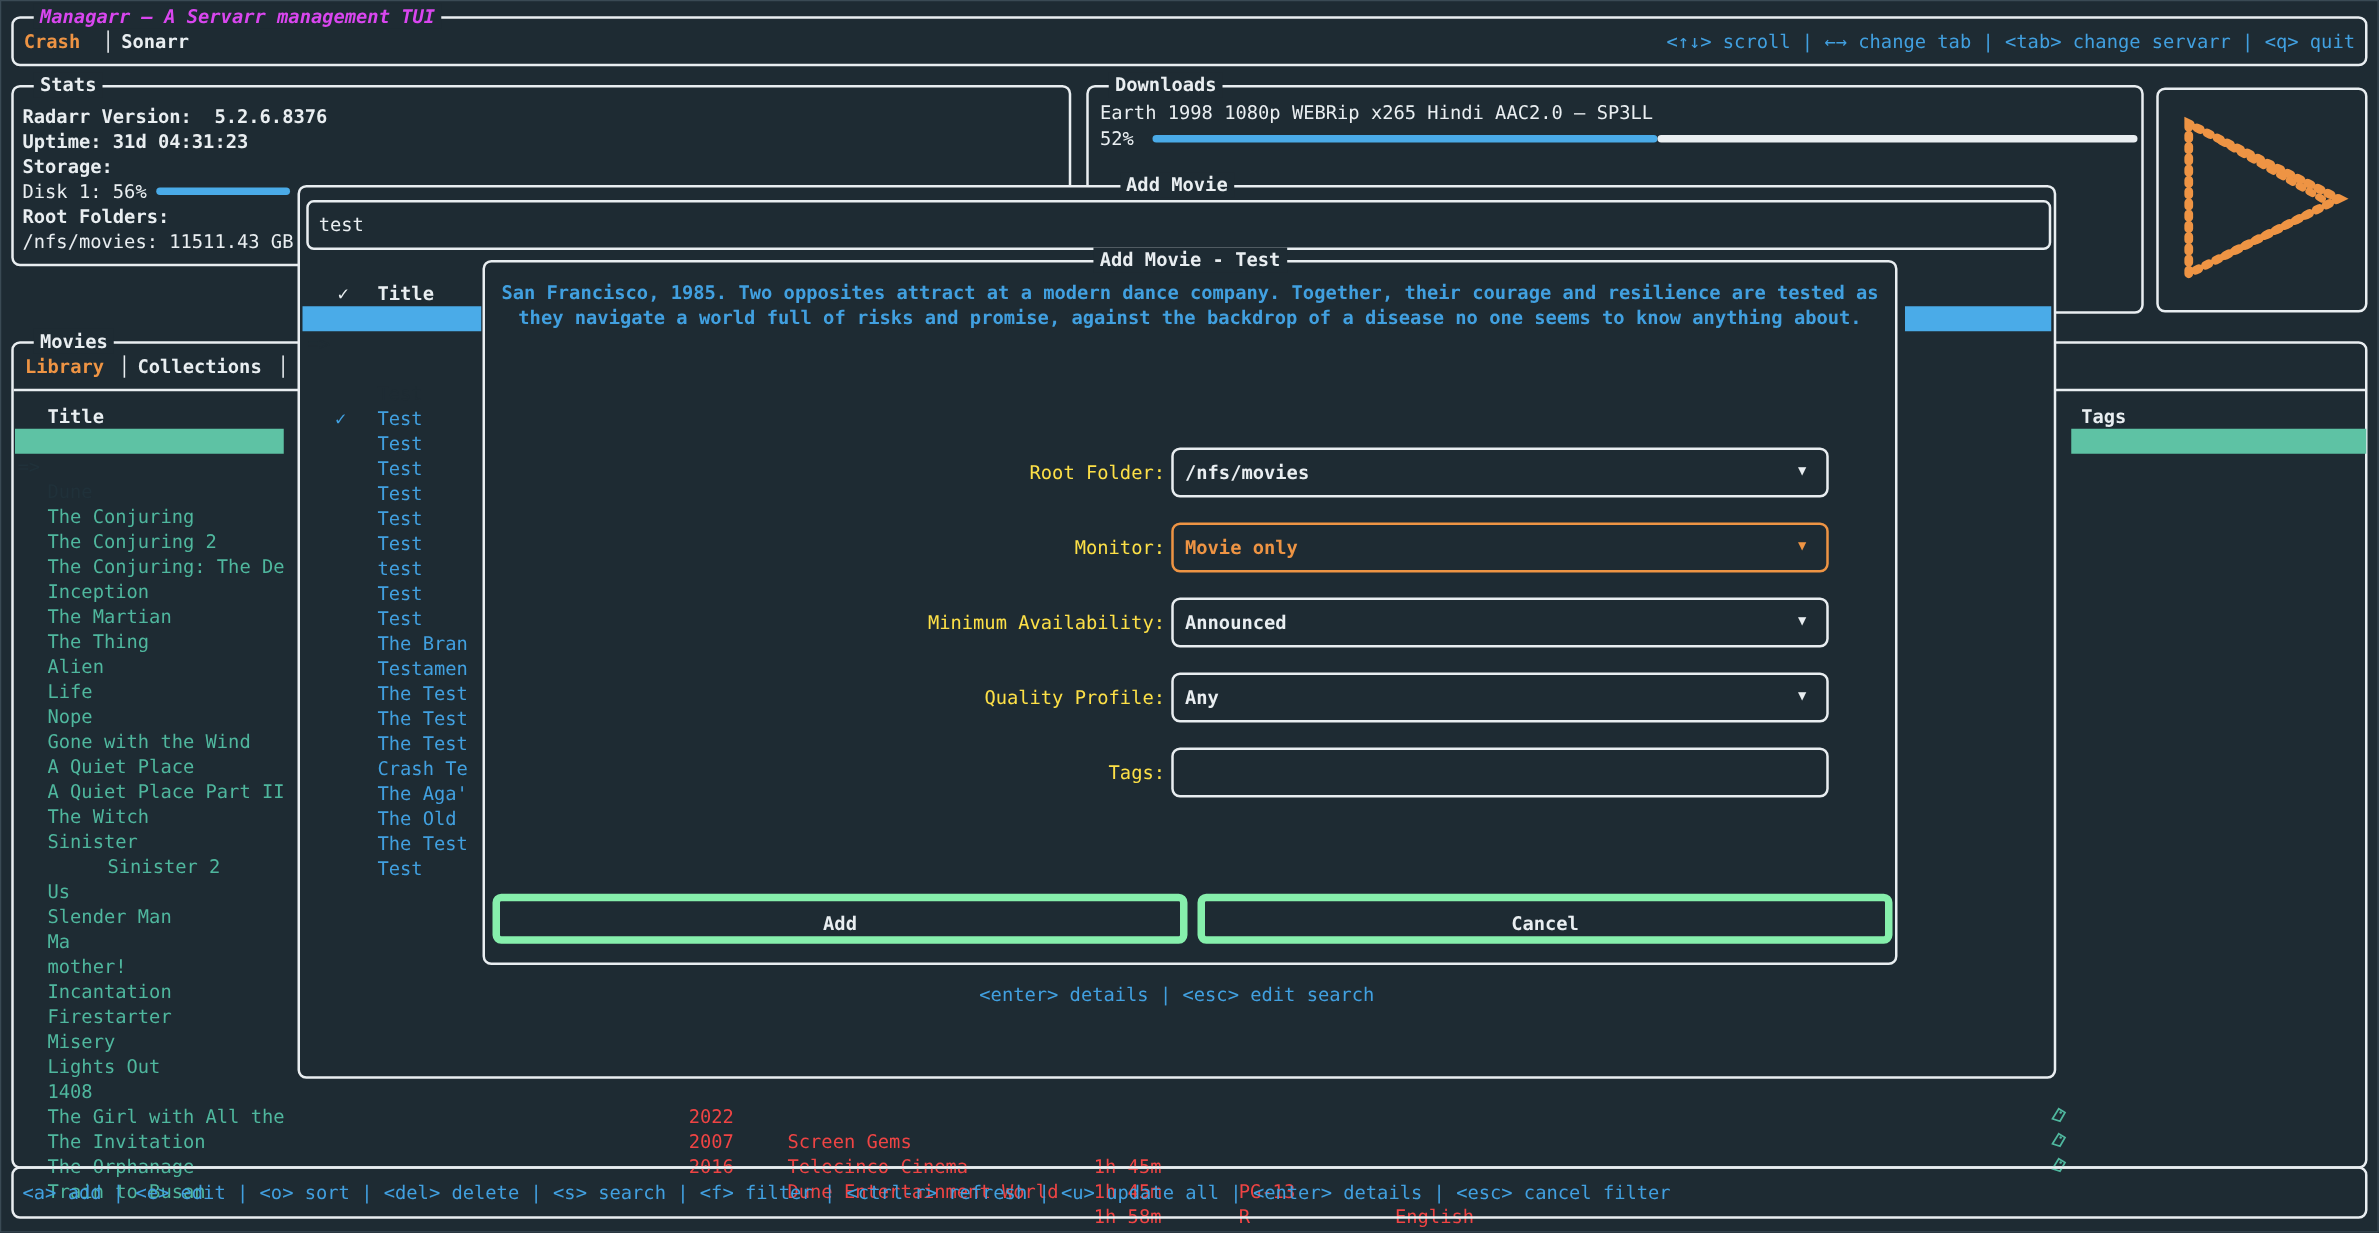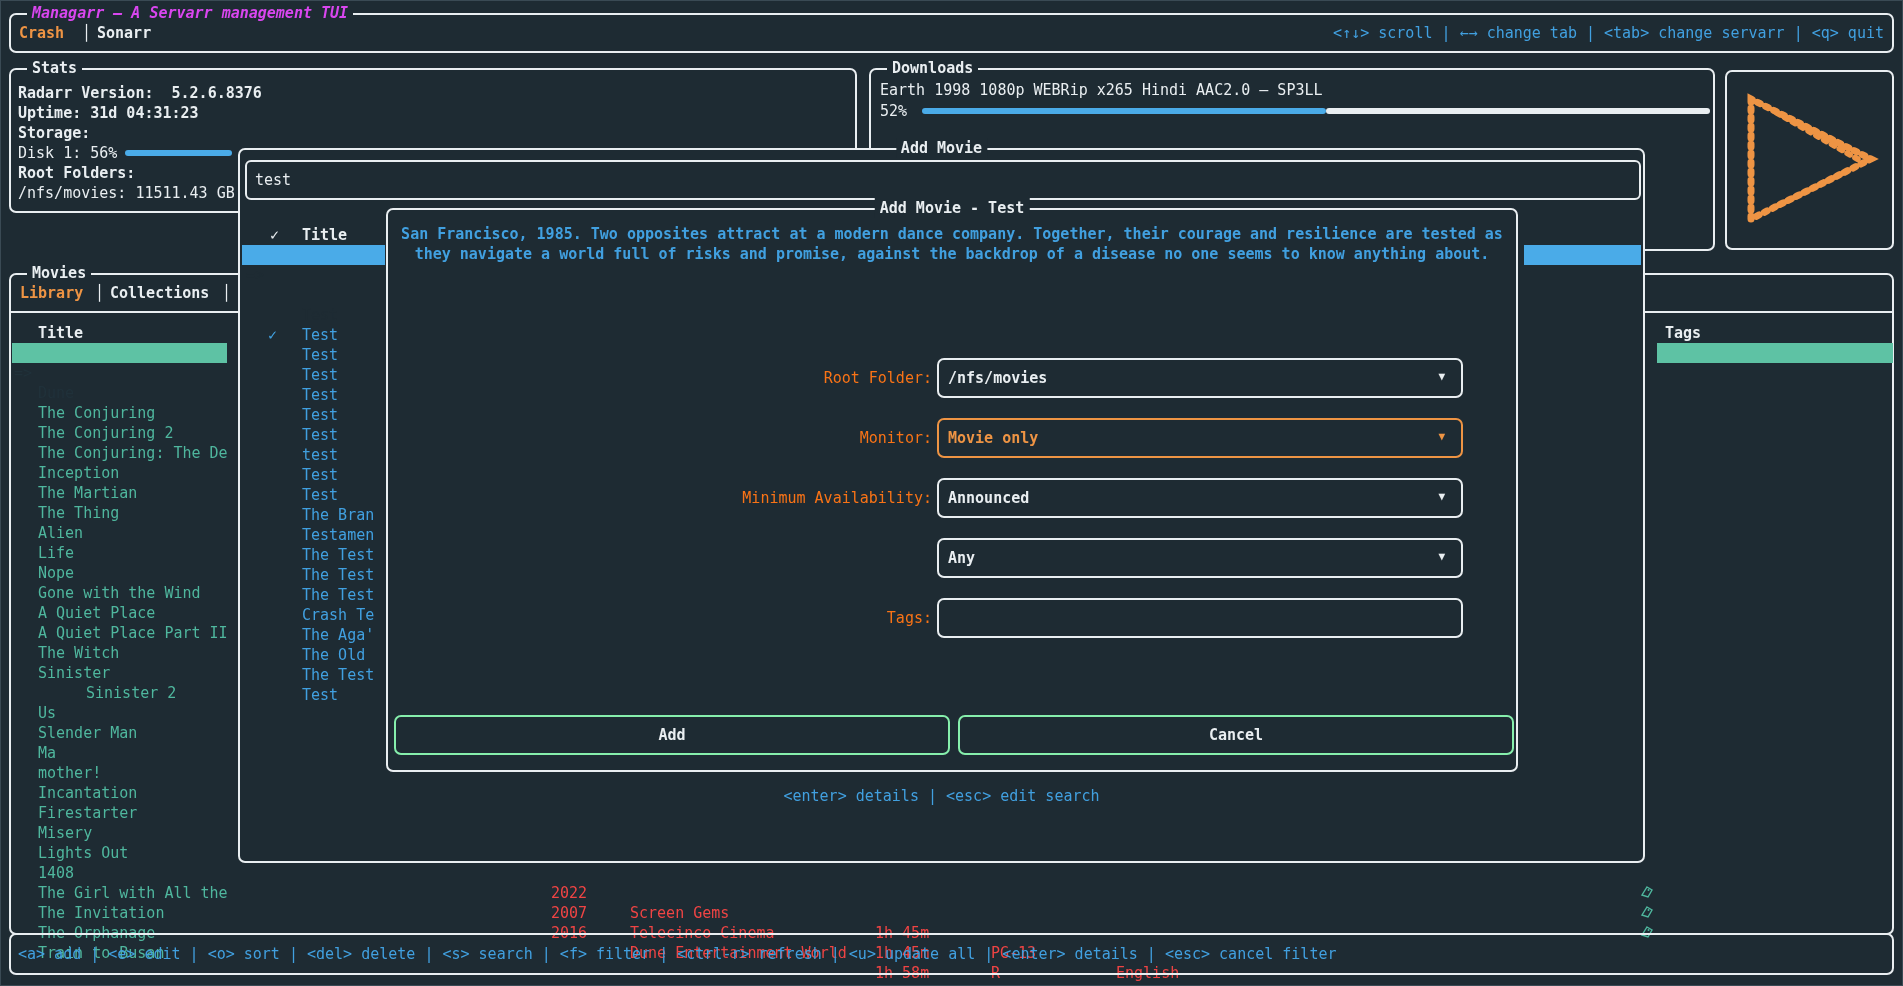--- a/index.html
+++ b/index.html
@@ -32,27 +32,27 @@
   .rrow.selected{background:#4aabe8;color:#1e2b33}
   .rrow.selected .arrow{visibility:visible}
   
   #detail-rows{position:absolute;left:0;top:0;width:1903px;height:986px}
   .drow{position:absolute;left:0;width:1599px;height:20px;line-height:20px;color:#ef4444;white-space:pre}
   .drow span{position:absolute}
   .c-year{left:551px}.c-studio{left:630px}.c-runtime{left:875px}.c-cert{left:991px}
   .c-lang{left:1116px}.c-size{left:1233px}
   .c-icon{left:1548px;top:2px}
   
-  .flabel{position:absolute;left:0;width:544px;text-align:right;color:#f97316;line-height:20px;height:20px;white-space:pre}
+  .flabel{position:absolute;left:0;width:544px;text-align:right;color:#fde047;line-height:20px;height:20px;white-space:pre}
   .fbox{position:absolute;left:549px;width:526px;height:40px;border:2px solid #e9eef1;border-radius:7px;box-sizing:border-box}
   .fbox .val{position:absolute;left:9px;top:8px;font-weight:bold;line-height:20px;white-space:pre}
   .fbox .dd{position:absolute;right:16px;top:10px;font-size:11px}
   .fbox.focus{border-color:#ee9444}
   .fbox.focus .val,.fbox.focus .dd{color:#ee9444}
-  .btn{position:absolute;height:40px;border:2px solid #86efac;border-radius:7px;box-sizing:border-box;
+  .btn{position:absolute;height:40px;border:6px solid #86efac;border-radius:7px;box-sizing:border-box;
        text-align:center;line-height:36px;font-weight:bold;color:#e9eef1}
 </style>
 </head>
 <body>
 
 <div id="app">
 
   <div class="box" style="left:9px;top:13px;width:1885px;height:40px;">
     <div class="btitle purple i" style="left:16px;">Managarr — A Servarr management TUI</div>
   </div>
@@ -459,20 +459,21 @@
       <span class="val">Movie only</span>
       <span class="dd">▼</span>
     </div>
 
     <div class="flabel" style="top:278px;">Minimum Availability:</div>
     <div class="fbox" style="top:268px;">
       <span class="val">Announced</span>
       <span class="dd">▼</span>
     </div>
 
+    <div class="flabel" style="top:338px;">Quality Profile:</div>
     <div class="fbox" style="top:328px;">
       <span class="val">Any</span>
       <span class="dd">▼</span>
     </div>
 
     <div class="flabel" style="top:398px;">Tags:</div>
     <div class="fbox" style="top:388px;">
       <span class="val"></span>
     </div>
 

